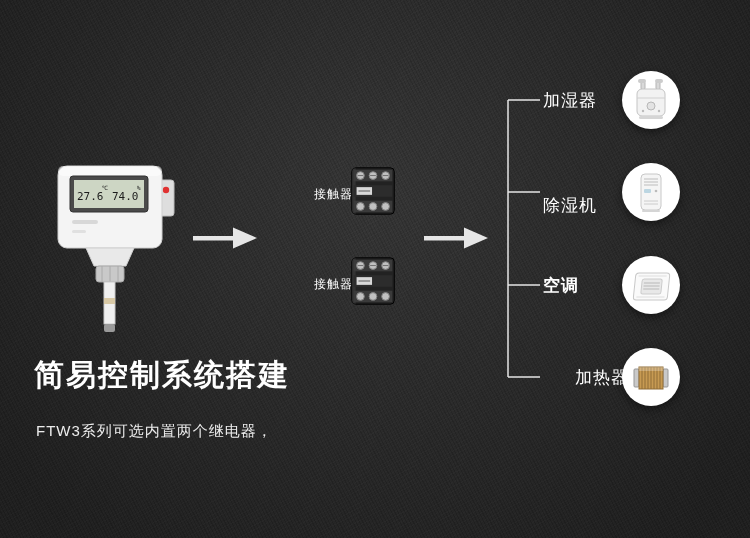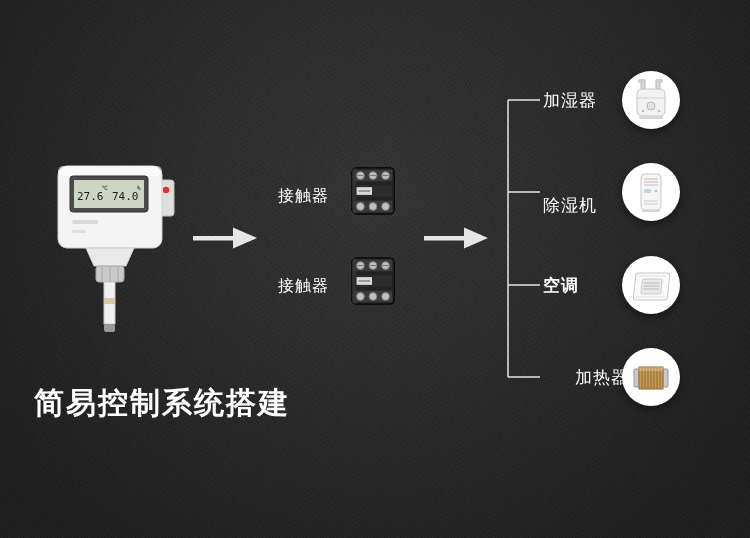--- a/index.html
+++ b/index.html
@@ -18,21 +18,21 @@
   .abs{ position:absolute; }
 
   
   .sensor-svg{ left:52px; top:158px; }
 
   
   .arrow1{ left:193px; top:227px; }
   .arrow2{ left:424px; top:227px; }
 
   
-  .contactor-label{ color:#ffffff; font-size:16px; letter-spacing:1px; }
+  .contactor-label{ color:#ffffff; font-size:12px; letter-spacing:1px;margin-left:36px; }
   .c-label-1{ left:278px; top:186px; }
   .c-label-2{ left:278px; top:276px; }
   .c-icon-1{ left:344px; top:162px; }
   .c-icon-2{ left:344px; top:252px; }
 
   
   .tree{ left:490px; top:92px; }
 
   
   .device-label{ color:#ffffff; font-size:17px; letter-spacing:1px;text-align:right; }
@@ -48,21 +48,21 @@
     display:flex; align-items:center; justify-content:center;
   }
   .d-circle-1{ left:622px; top:71px; }
   .d-circle-2{ left:622px; top:163px; }
   .d-circle-3{ left:622px; top:256px; }
   .d-circle-4{ left:622px; top:348px; }
 
   
   .page-title{
     left:34px; top:355px;
-    color:#ffffff; font-size:30px; font-weight:700; letter-spacing:2px;margin-top:28px;
+    color:#ffffff; font-size:30px; font-weight:700; letter-spacing:2px;
   }
   .desc-line{ left:36px; color:#ececec; font-size:15px; letter-spacing:1px; }
   .desc-1{ top:422px; }
   .desc-2{ top:452px; }
 
   .lcd-text{ font-family:"DejaVu Sans Mono", monospace; fill:#1c1c1c; }
 </style>
 </head>
 <body>
 
@@ -217,14 +217,15 @@
       <line x1="19" y1="12" x2="19" y2="34" stroke="#8f6d37"></line>
       <line x1="22" y1="12" x2="22" y2="34" stroke="#8f6d37"></line>
       <line x1="25" y1="12" x2="25" y2="34" stroke="#8f6d37"></line>
       <line x1="28" y1="12" x2="28" y2="34" stroke="#8f6d37"></line>
       <line x1="31" y1="12" x2="31" y2="34" stroke="#8f6d37"></line>
       <rect x="10" y="12" width="24" height="4" fill="#ffffff" opacity="0.25"></rect>
     </svg>
   </div>
 
   <h1 class="abs page-title">简易控制系统搭建</h1>
+  <p class="abs desc-line desc-1">FTW3系列可选内置两个继电器，</p>
 
 </div>
 
 </body></html>

